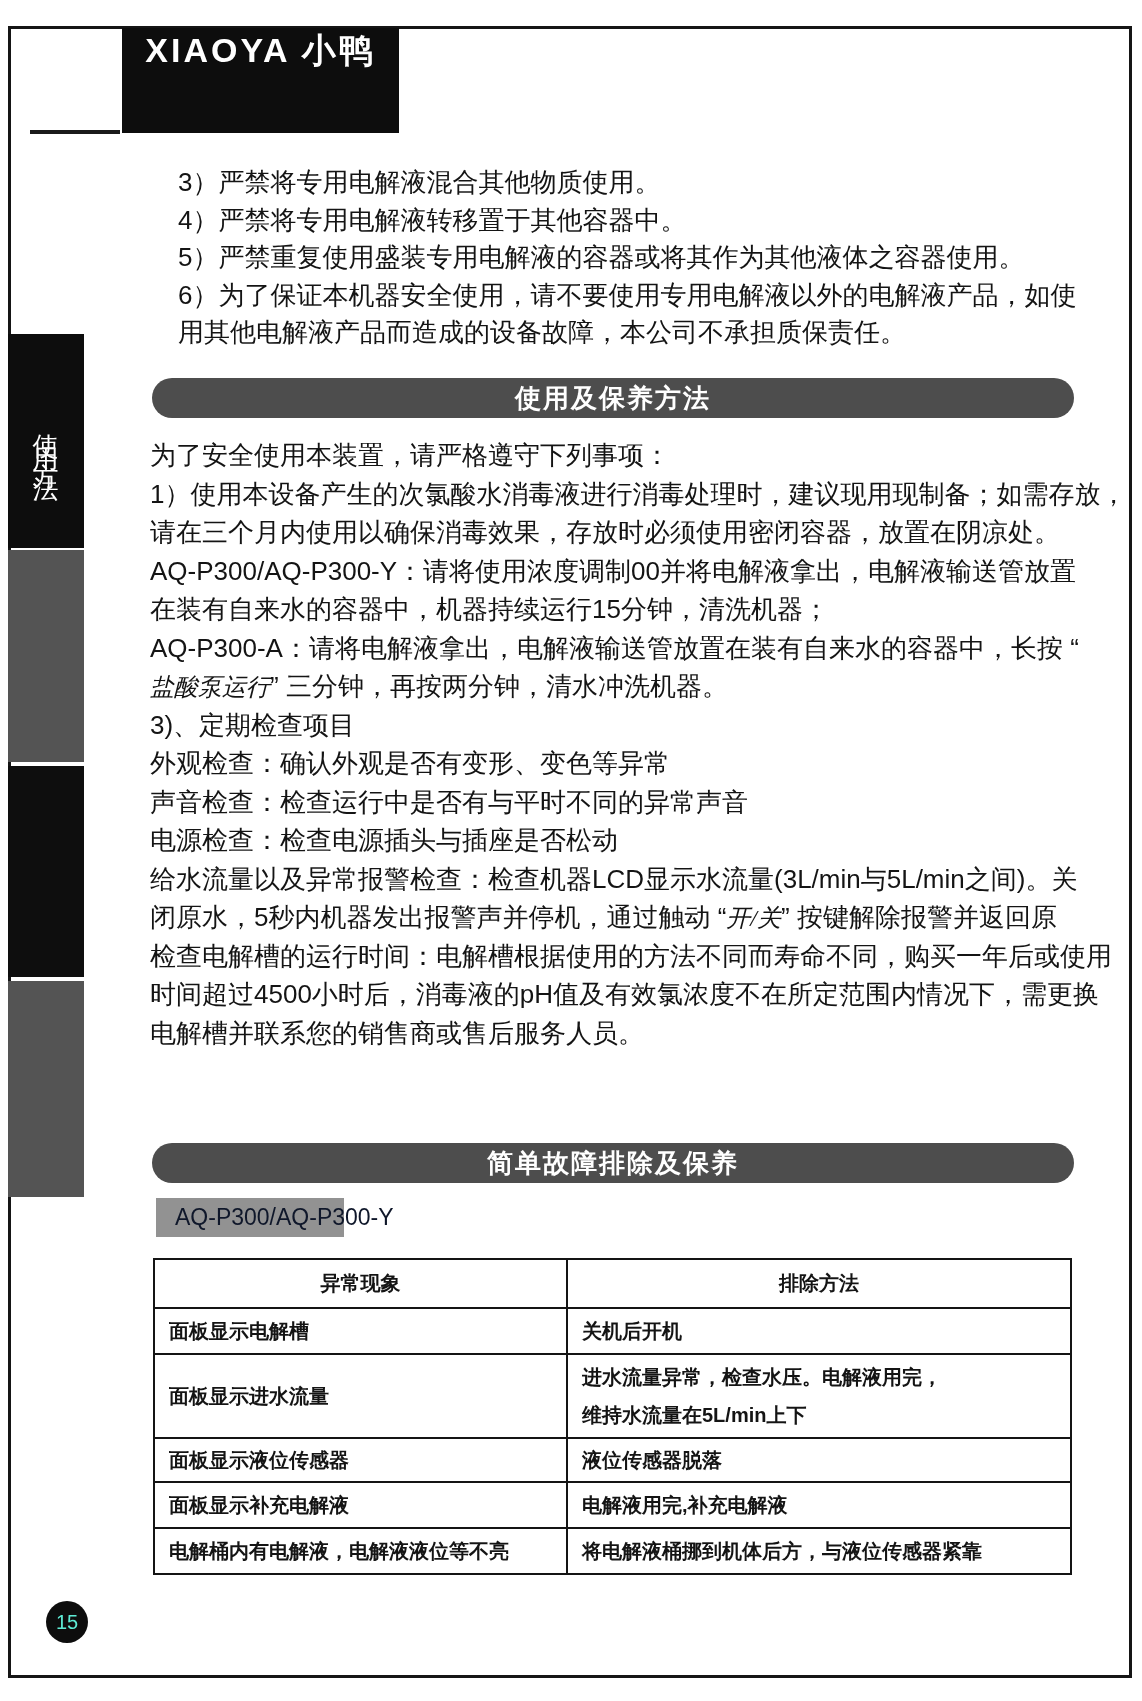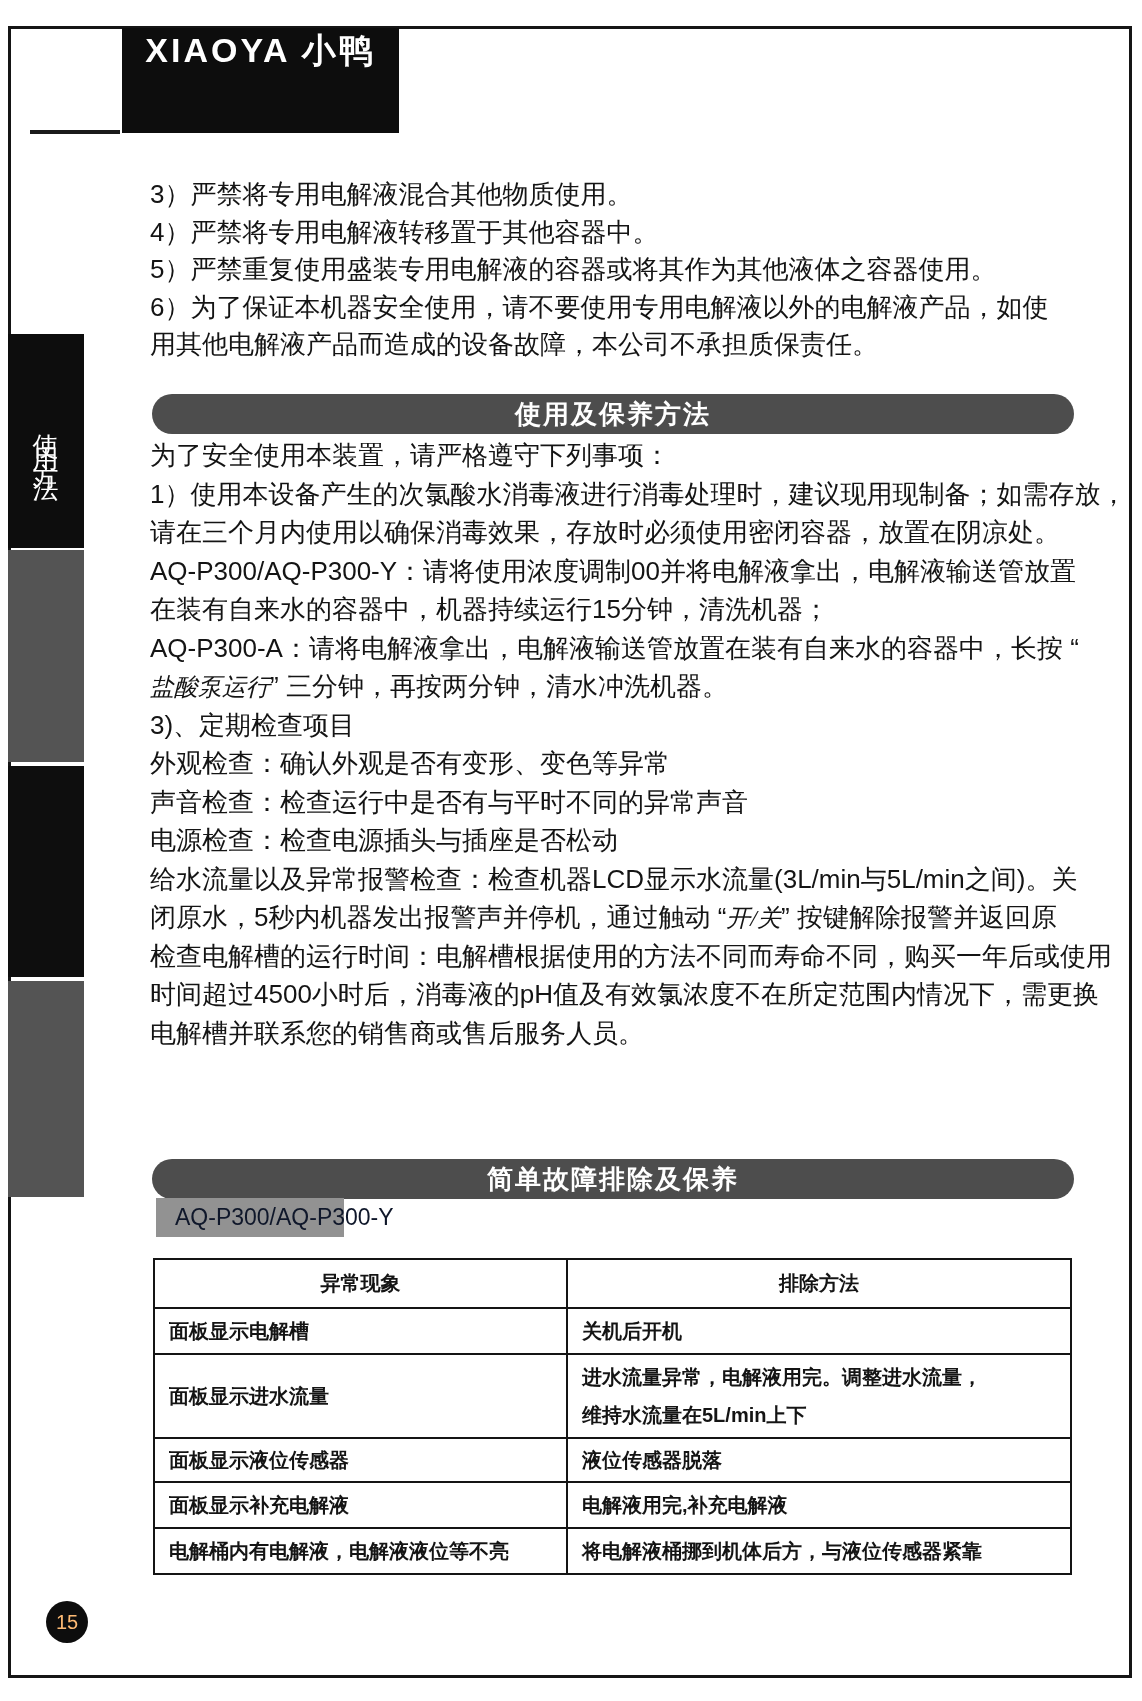--- a/index.html
+++ b/index.html
@@ -19,48 +19,48 @@
   
   .side-tab{left:8px;top:334px;width:76px;height:214px;background:#0d0d0d;
     display:flex;align-items:center;justify-content:center;}
   .side-tab-text{color:#ffffff;font-size:26px;writing-mode:vertical-rl;text-orientation:upright;
     letter-spacing:14px;line-height:76px;}
   .side-gray1{left:8px;top:550px;width:76px;height:212px;background:#545454;}
   .side-black{left:8px;top:766px;width:76px;height:211px;background:#0e0e0e;}
   .side-gray2{left:8px;top:981px;width:76px;height:216px;background:#545454;}
   
   .textblock{left:150px;width:880px;}
-  .intro{top:176px;}
+  .intro{top:164px;margin-left:28px;}
   .sec1{top:436px;}
   .bl{height:38.5px;line-height:38.5px;font-size:26px;font-weight:500;white-space:nowrap;}
   .intro .bl{height:37.5px;line-height:37.5px;}
   .kai{font-family:"Liberation Serif","DejaVu Serif",serif;font-style:italic;font-size:24px;}
   
   .pill{left:152px;width:922px;height:40px;border-radius:20px;background:#4d4d4d;
-    display:flex;align-items:center;justify-content:center;margin-top:16px;}
+    display:flex;align-items:center;justify-content:center;}
   .pill1{top:378px;}
   .pill2{top:1143px;}
   .pill-text{color:#ffffff;font-weight:700;font-size:26px;letter-spacing:2px;}
   
   .model-label{left:156px;top:1198px;width:188px;height:39px;background:#929292;
     display:flex;align-items:center;box-sizing:border-box;padding-left:19px;}
   .model-label span{font-size:23px;color:#0f172a;white-space:nowrap;}
   
   .tbl{left:153px;top:1258px;width:919px;border-collapse:collapse;table-layout:fixed;}
   .tbl td,.tbl th{border:2px solid #141414;font-size:20px;font-weight:700;
     vertical-align:middle;padding:0;}
   .tbl th{text-align:center;font-weight:700;}
   .tbl td{text-align:left;padding-left:14px;line-height:38px;white-space:pre-line;}
   .col-sym{width:413px;}
   .rh{height:49px;} .r1{height:46px;} .r2{height:84px;} .r3{height:44px;}
   .r4{height:46px;} .r5{height:46px;}
   
   .page-badge{left:46px;top:1601px;width:42px;height:42px;border-radius:50%;background:#0d0d0d;
     display:flex;align-items:center;justify-content:center;}
-  .page-badge span{color:#fdba74;font-size:20px;font-weight:500;}
+  .page-badge span{color:#5eead4;font-size:20px;font-weight:500;}
 </style>
 </head>
 <body>
 
 <div class="abs frame"></div>
 
 <div class="abs logo-box">
   <span class="logo-text">XIAOYA 小鸭</span>
 </div>
 <div class="abs logo-underline"></div>
@@ -124,21 +124,21 @@
       <tr class="rh">
     <th>异常现象</th>
     <th>排除方法</th>
   </tr>
   <tr class="r1">
     <td>面板显示电解槽</td>
     <td>关机后开机</td>
   </tr>
   <tr class="r2">
     <td>面板显示进水流量</td>
-    <td>进水流量异常，电解液用完。调整进水流量，
+    <td>进水流量异常，检查水压。电解液用完，
 维持水流量在5L/min上下</td>
   </tr>
   <tr class="r3">
     <td>面板显示液位传感器</td>
     <td>液位传感器脱落</td>
   </tr>
   <tr class="r4">
     <td>面板显示补充电解液</td>
     <td>电解液用完,补充电解液</td>
   </tr>

